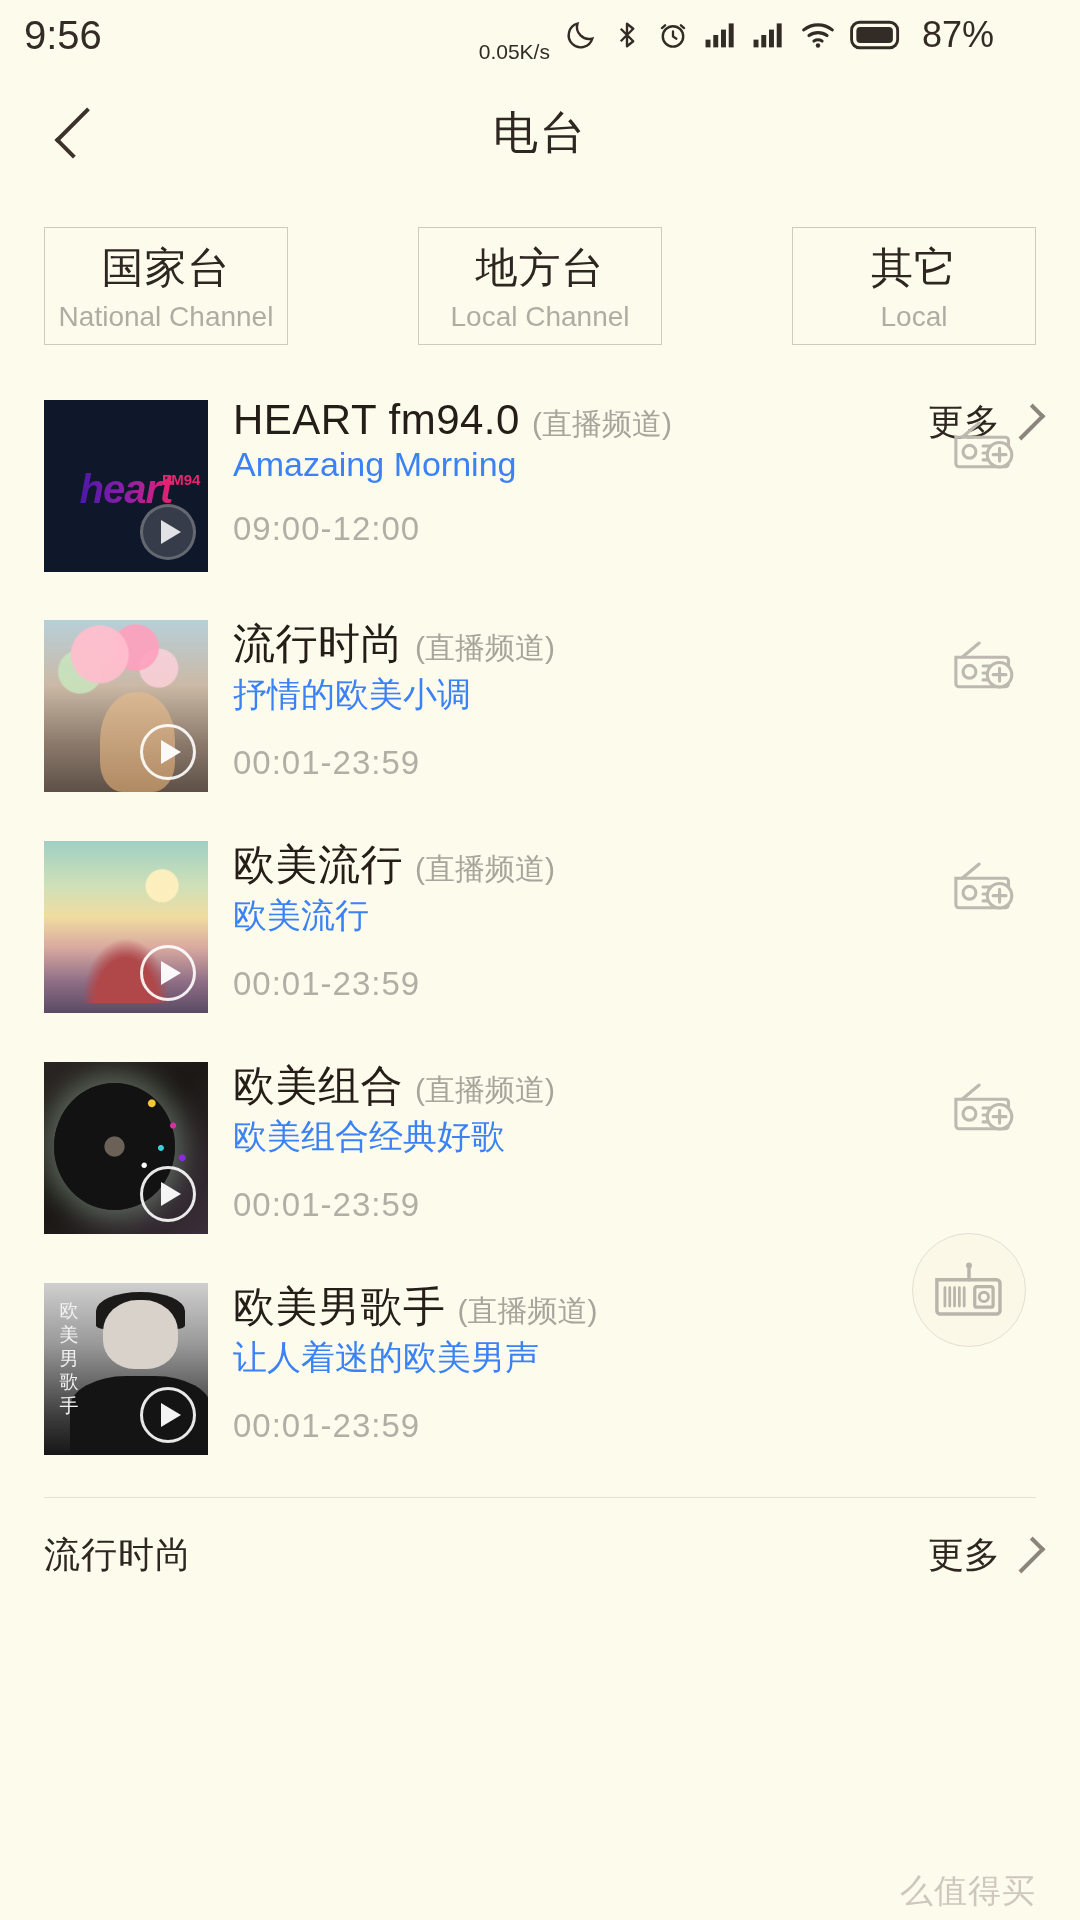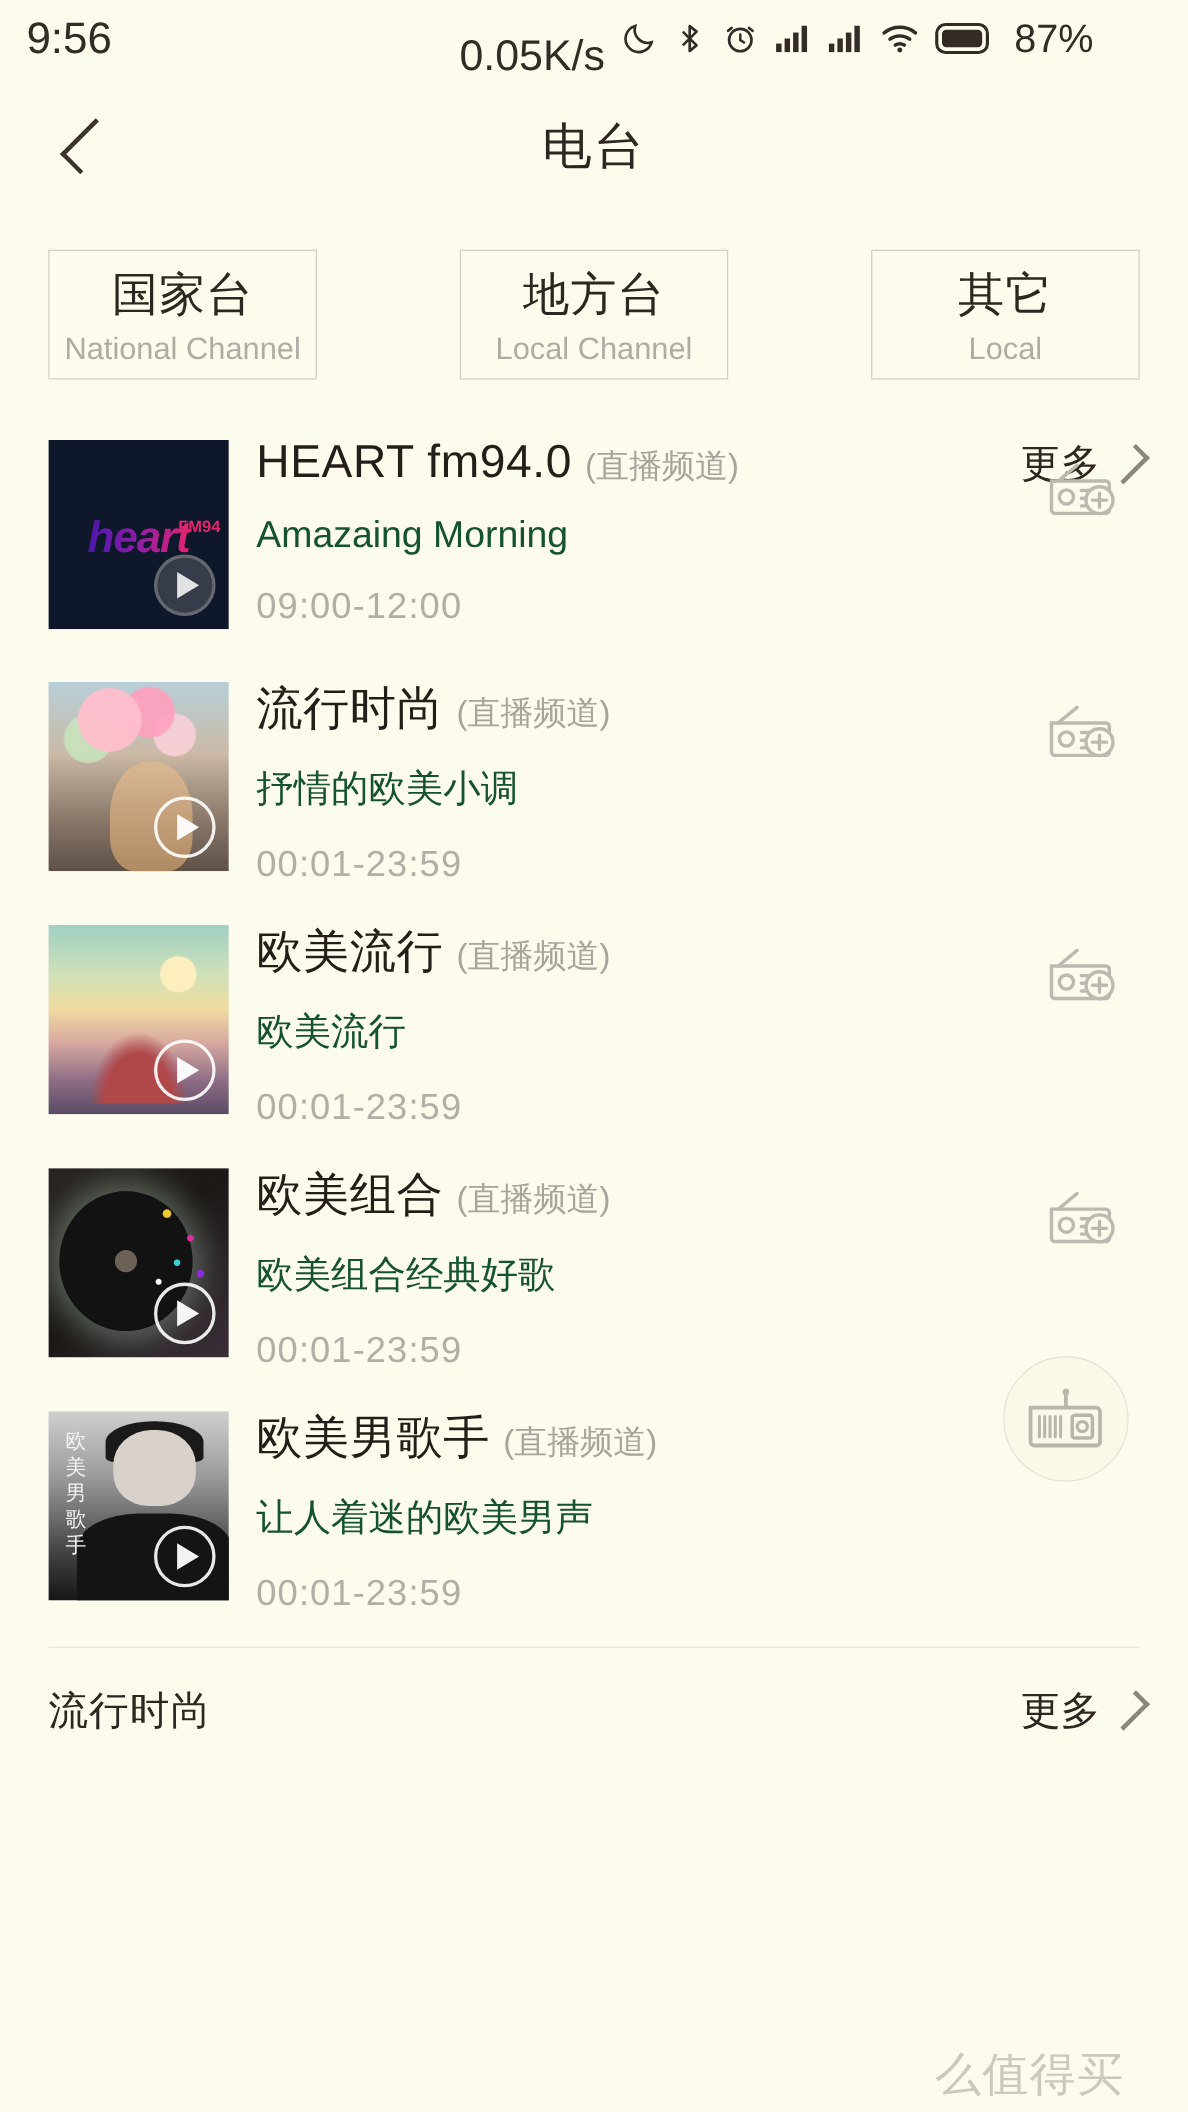--- a/index.html
+++ b/index.html
@@ -12,21 +12,21 @@
   #app { position:relative; width:1080px; height:1920px; background:#fdfbec; }
 
   
   .statusbar {
     position:absolute; top:0; left:0; width:1018px; height:70px;
     display:flex; align-items:center; padding:0 24px;
     color:#3a2f2a;
   }
   .sb-time { font-size:40px; letter-spacing:0px; color:#332b26; }
   .sb-right { margin-left:auto; display:flex; align-items:center; gap:14px; }
-  .sb-net { font-size:39px; color:#332b26;margin-top:34px; }
+  .sb-net { font-size:21px; color:#332b26;margin-top:34px; }
   .sb-ico { display:inline-flex; align-items:center; justify-content:center; }
   .sb-batt-text { font-size:36px; color:#332b26; margin-left:4px; }
 
   
   .header { position:absolute; top:70px; left:0; width:1080px; height:125px; }
   .back-btn {
     position:absolute; left:30px; top:0; width:90px; height:125px;
     display:flex; align-items:center; justify-content:center;
   }
   .chev-back {
@@ -83,39 +83,39 @@
     width:0; height:0; border-left:20px solid rgba(255,255,255,.95);
     border-top:12px solid transparent; border-bottom:12px solid transparent;
     margin-left:6px;
   }
   .play-badge.dim .play-tri { border-left-color:rgba(255,255,255,.85); }
 
   .row-text { position:absolute; left:233px; top:-4px; width:560px; }
   .r-title-line { display:flex; align-items:baseline; gap:12px; }
   .r-title { font-size:42px; color:#241d18; letter-spacing:0.5px; white-space:nowrap; }
   .r-live { font-size:30px; color:#a8a49c; white-space:nowrap; }
-  .r-sub { margin-top:22px; font-size:34px; color:#14532d; }
+  .r-sub { font-size:34px; color:#3b82f6; }
   .r-time { margin-top:26px; font-size:33px; color:#b2aea6; letter-spacing:1px; }
 
   .radio-add { position:absolute; right:62px; top:16px; width:66px; height:56px; }
 
   
   .divider { position:absolute; left:44px; width:992px; height:1px; background:#e6e2d4; }
 
   
   .fab {
     position:absolute; right:54px; width:114px; height:114px; border-radius:50%;
     border:1.5px solid #e3dfd2; background:#fbf8e8;
     display:flex; align-items:center; justify-content:center;
   }
 
   
   .watermark {
-    position:absolute; right:58px; bottom:6px;
-    font-size:42px; color:#cdc8bb; letter-spacing:1px;
+    position:absolute; right:44px; bottom:6px;
+    font-size:33px; color:#cdc8bb; letter-spacing:1px;
     display:flex; align-items:center; gap:6px;
   }
 
   
   .art-heart { background:#0f172a; }
   .art-heart .logo {
     position:absolute; left:50%; top:52%; transform:translate(-50%,-50%);
     font-size:40px; font-style:italic; font-weight:bold;
     background:linear-gradient(90deg,#4b18a8,#8f1ea8,#e8246f);
     -webkit-background-clip:text; background-clip:text; color:transparent;

